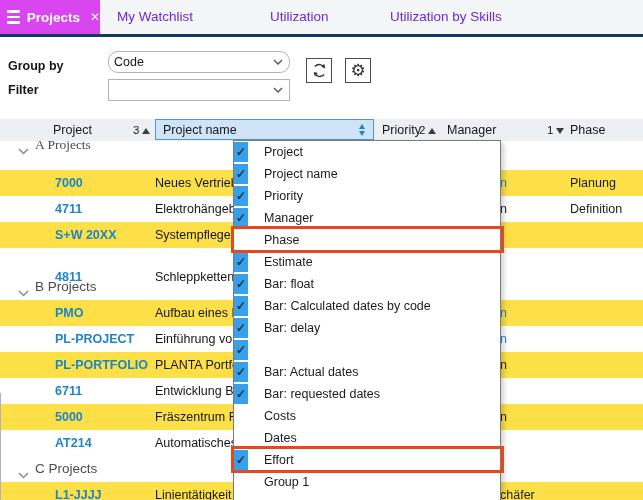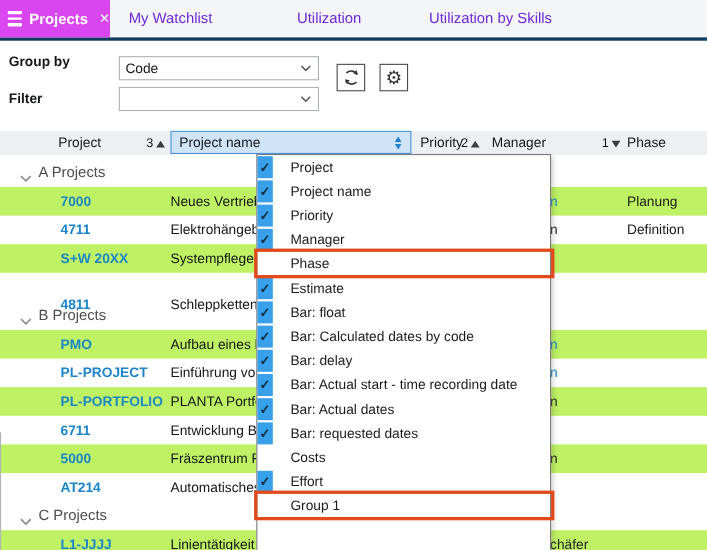--- a/index.html
+++ b/index.html
@@ -40,21 +40,21 @@
              border:1px solid #4d96d8;box-sizing:border-box;display:flex;align-items:center;
              justify-content:space-between;padding:0 8px 0 7px;}
   .sortwidget{display:flex;flex-direction:column;gap:2px;}
   .sortwidget .u{width:0;height:0;border-left:3.5px solid transparent;border-right:3.5px solid transparent;
                  border-bottom:5px solid #1f7fd0;}
   .sortwidget .d{width:0;height:0;border-left:3.5px solid transparent;border-right:3.5px solid transparent;
                  border-top:5px solid #1f7fd0;}
 
   
   .trow{position:absolute;left:0;width:643px;height:26px;}
-  .trow.striped{background:#bef264;}
+  .trow.striped{background:#fde047;}
   .gchev{position:absolute;left:18px;top:9px;}
   .glabel{position:absolute;left:35px;top:0;height:26px;line-height:26px;font-size:13.5px;color:#4c4c4c;}
   .code{position:absolute;left:55px;top:0;height:26px;line-height:26px;font-weight:bold;
         font-size:12.5px;color:#1c85ca;}
   .pname{position:absolute;left:155px;top:0;height:26px;line-height:26px;font-size:12.5px;color:#15161a;white-space:nowrap;}
   .mfrag{position:absolute;left:500px;top:0;height:26px;line-height:26px;font-size:12.5px;color:#242424;white-space:nowrap;}
   .mfrag.blue{color:#1c85ca;}
   .phase{position:absolute;left:570px;top:0;height:26px;line-height:26px;font-size:12.5px;color:#1a1a1a;white-space:nowrap;}
 
   
@@ -86,22 +86,22 @@
           <i></i>
         </span>
       <span class="active-label">Projects</span>
       <span class="tab-close">✕</span>
     </div>
     <span class="tab t1">My Watchlist</span>
     <span class="tab t3">Utilization by Skills</span>
     <span class="tab t2">Utilization</span>
   </div>
 
-  <span class="lbl" style="top:45px;text-align:right;">Group by</span>
-  <div class="sel" style="top:51px;">
+  <span class="lbl" style="top:55px;text-align:right;">Group by</span>
+  <div class="sel" style="top:51px;border-radius:10px;">
     <span>Code</span>
     <svg width="10" height="6" viewBox="0 0 10 6">
       <polyline points="1,1 5,5 9,1" fill="none" stroke="#555" stroke-width="1.4"></polyline>
       </svg>
   </div>
 
   <span class="lbl" style="top:79px;">Filter</span>
   <div class="sel" style="top:79px;">
     <span></span>
     <svg width="10" height="6" viewBox="0 0 10 6">
@@ -144,21 +144,21 @@
     <span class="th" style="left:447px;">
       <span>Manager</span></span>
     <span class="th" style="left:547px;">
       <span style="font-size:11.5px;">1</span><span class="tri-down"></span></span>
 
     <span class="th" style="left:570px;">
       <span>Phase</span></span>
   </div>
 
   <div id="rows">
-      <div class="trow group" style="top: 144px;">
+      <div class="trow group" style="top: 132px; font-family: Liberation Serif, serif;">
         <span class="gchev"><svg width="11" height="7" viewBox="0 0 11 7">
             <polyline points="1,1 5.5,5.5 10,1" fill="none" stroke="#8a8a8a" stroke-width="1.5"></polyline>
           </svg></span>
         <span class="glabel">A Projects</span>
       </div>
       <div class="trow data striped" style="top: 170px;">
         <span class="code">7000</span>
         <span class="pname">Neues Vertrieb</span>
         <span class="mfrag blue">n</span>
         <span class="phase">Planung</span>
@@ -279,41 +279,46 @@
       <div class="mi">
         <span class="cb">
           <span class="tick">✓</span>
         </span>
         <span class="milabel">Bar: delay</span>
       </div>
       <div class="mi">
         <span class="cb">
           <span class="tick">✓</span>
         </span>
-        <span class="milabel">Bar: Actual start - time recording date</span>
       </div>
       <div class="mi">
         <span class="cb">
           <span class="tick">✓</span>
         </span>
         <span class="milabel">Bar: Actual dates</span>
       </div>
       <div class="mi">
         <span class="cb">
           <span class="tick">✓</span>
         </span>
         <span class="milabel">Bar: requested dates</span>
       </div>
       <div class="mi">
         <span class="cb un">
           <span class="tick">✓</span>
         </span>
         <span class="milabel">Costs</span>
       </div>
       <div class="mi">
+        <span class="cb un">
+          <span class="tick">✓</span>
+        </span>
+        <span class="milabel">Dates</span>
+      </div>
+      <div class="mi">
         <span class="cb">
           <span class="tick">✓</span>
         </span>
         <span class="milabel">Effort</span>
       </div>
       <div class="redbox" style="top: 305px;"></div>
       <div class="mi">
         <span class="cb un">
           <span class="tick">✓</span>
         </span>

